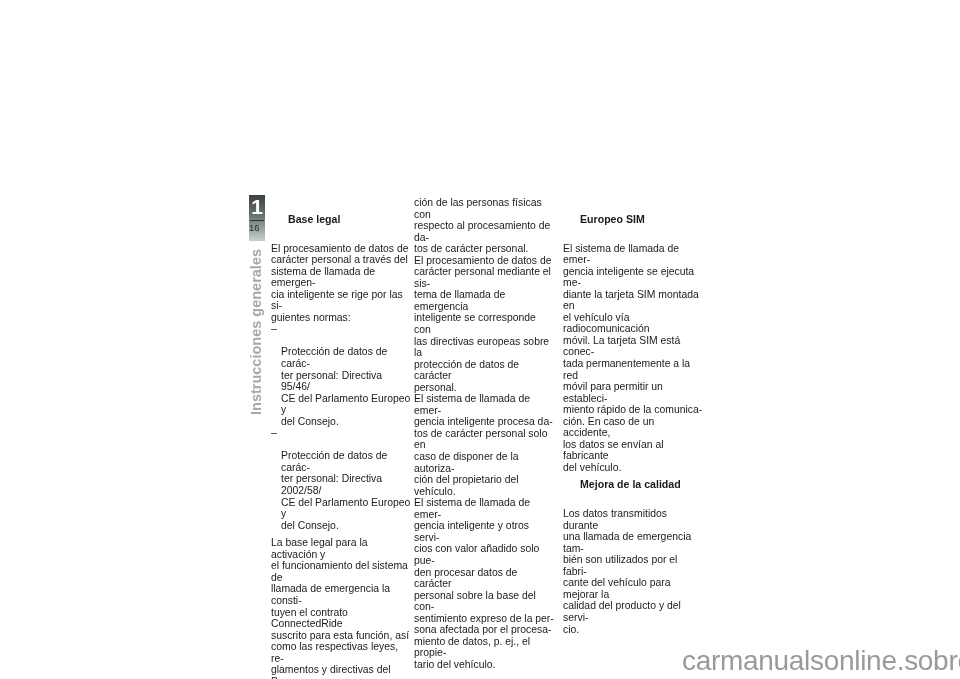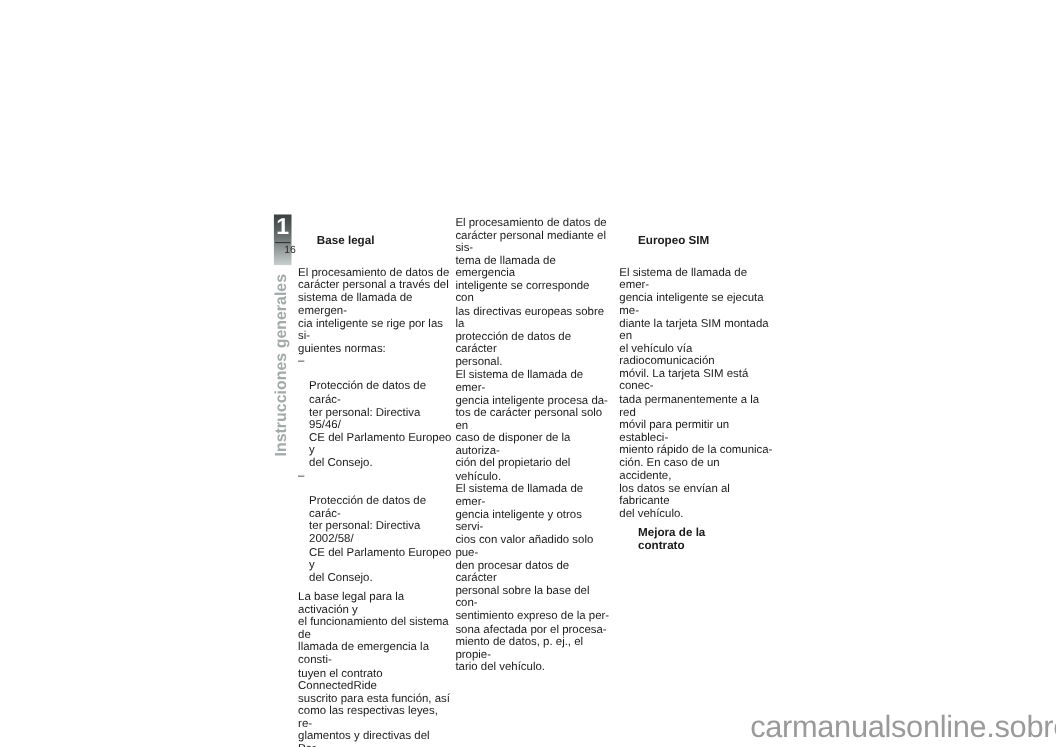--- a/index.html
+++ b/index.html
@@ -12,21 +12,21 @@
     background: linear-gradient(to bottom, #3a3f3f 0%, #6b7272 45%, #c9cfcf 100%);
   }
   .chapter-num {
     position: absolute; left: 0; top: 0; width: 16px; text-align: center;
     color: #ffffff; font-weight: bold; font-size: 21px; line-height: 24px;
   }
   .chapter-rule {
     position: absolute; left: 1px; top: 25px; width: 14px; height: 1px; background: #2f3434;
   }
   .page-num {
-    position: absolute; left: 0; top: 27px; width: 20px; text-align: right;
+    position: absolute; left: 0; top: 27px; width: 20px; text-align: left;
     color: #2a2a2a; font-size: 9.5px; line-height: 12px;
   }
   .side-label {
     position: absolute; left: 248px; top: 415px; transform-origin: 0 0; transform: rotate(-90deg);
     white-space: nowrap; color: #a2aaaa; font-weight: bold; font-size: 14.5px; line-height: 17px;
   }
   .col { position: absolute; top: 197px; font-size: 10.4px; line-height: 11.55px; }
   .col1 { left: 271px; width: 140px; }
   .col2 { left: 414px; width: 140px; }
   .col3 { left: 563px; width: 140px; }
@@ -77,20 +77,23 @@
 tuyen el contrato ConnectedRide
 suscrito para esta función, así
 como las respectivas leyes, re-
 glamentos y directivas del Par-
 lamento Europeo y del Consejo
 Europeo.</p>
 
 </div>
 
 <div class="col col2">
+  <p class="p">ción de las personas físicas con
+respecto al procesamiento de da-
+tos de carácter personal.</p>
   <p class="p">El procesamiento de datos de
 carácter personal mediante el sis-
 tema de llamada de emergencia
 inteligente se corresponde con
 las directivas europeas sobre la
 protección de datos de carácter
 personal.</p>
   <p class="p">El sistema de llamada de emer-
 gencia inteligente procesa da-
 tos de carácter personal solo en
@@ -113,16 +116,22 @@
 gencia inteligente se ejecuta me-
 diante la tarjeta SIM montada en
 el vehículo vía radiocomunicación
 móvil.  La tarjeta SIM está conec-
 tada permanentemente a la red
 móvil para permitir un estableci-
 miento rápido de la comunica-
 ción.  En caso de un accidente,
 los datos se envían al fabricante
 del vehículo.</p>
-  <h3 class="h gap">Mejora de la contrato</h3>
+  <h3 class="h gap">Mejora de la calidad</h3>
+  <p class="p">Los datos transmitidos durante
+una llamada de emergencia tam-
+bién son utilizados por el fabri-
+cante del vehículo para mejorar la
+calidad del producto y del servi-
+cio.</p>
 </div>
 
 <div class="watermark">carmanualsonline.sobre</div>
 
 </body></html>

